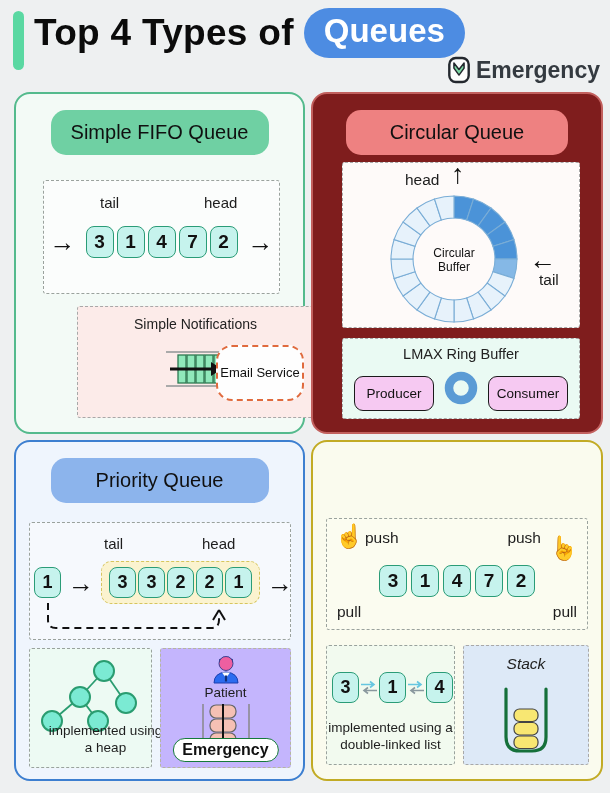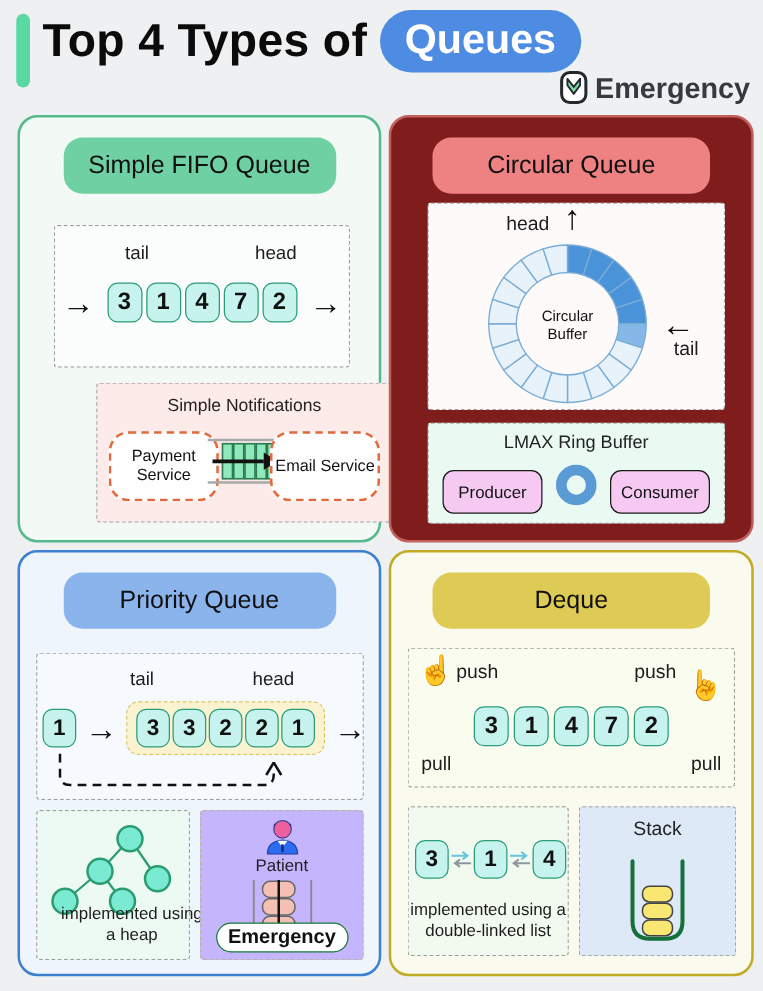--- a/index.html
+++ b/index.html
@@ -84,21 +84,20 @@
         <span class="qb">1</span>
         <span class="qb">4</span>
         <span class="qb">7</span>
         <span class="qb">2</span>
         <span class="arrow">→</span>
       </div>
     </div>
 
     <div class="dash" style="left:27px;top:212px;width:235px;height:110px;background:#fcebe9;border-color:#a8a8a8;margin-left:34px;">
       <div class="boxtitle" style="top:9px;">Simple Notifications</div>
-      <div class="svc" style="left:9px;top:38px;">Payment Service</div>
       <span class="abs" style="left:88px;top:40px;">
         <svg width="58" height="44" viewBox="0 0 58 44">
           <line x1="0" y1="5" x2="58" y2="5" stroke="#aaa" stroke-width="2"></line>
           <line x1="0" y1="39" x2="58" y2="39" stroke="#aaa" stroke-width="2"></line>
           <g fill="#90e9bb" stroke="#2d7a52" stroke-width="1.3">
             <rect x="12" y="8" width="8" height="28"></rect>
               <rect x="21" y="8" width="8" height="28"></rect>
             <rect x="30" y="8" width="8" height="28"></rect>
               <rect x="39" y="8" width="8" height="28"></rect>
             <rect x="48" y="8" width="8" height="28"></rect>
@@ -223,21 +222,20 @@
           </g>
           <line x1="23" y1="0" x2="23" y2="44" stroke="#111" stroke-width="2"></line>
           <path d="M9,44 L23,55 L37,44" fill="none" stroke="#d93050" stroke-width="3.5"></path>
         </svg>
       </span>
       <div class="emergency">Emergency</div>
     </div>
   </div>
 
   <div class="panel p4">
-    <div class="pill">Deque</div>
 
     <div class="dash" style="left:13px;top:76px;width:260px;height:110px;background:#fbfcf0;">
       <span class="hand" style="left:8px;top:6px;">☝</span>
       <span class="push-pull" style="left:38px;top:10px;">push</span>
       <span class="push-pull" style="right:46px;top:10px;">push</span>
       <span class="hand flip" style="right:8px;top:18px;">☝</span>
       <div class="qrow center-row" style="top:46px;gap:4px;">
         <span class="qb">3</span>
         <span class="qb">1</span>
         <span class="qb">4</span>
@@ -262,21 +260,21 @@
           <svg width="16" height="15" viewBox="0 0 16 15">
             <path d="M0,4.5 H12 M9,1.5 L13,4.5 L9,7.5" fill="none" stroke="#66c6e0" stroke-width="1.6"></path>
             <path d="M16,10.5 H4 M7,7.5 L3,10.5 L7,13.5" fill="none" stroke="#8a989e" stroke-width="1.6"></path>
           </svg>
         </span>
         <span class="qb sm">4</span>
       </div>
       <div class="cap" style="bottom:10px;">implemented using a double-linked list</div>
     </div>
 
-    <div class="dash" style="left:150px;top:203px;width:124px;height:118px;background:#dde9f7;border-color:#a8a8a8;">
+    <div class="dash" style="left:150px;top:203px;width:124px;height:118px;background:#dde9f7;border-color:#a8a8a8;font-style:italic;">
       <div class="boxtitle" style="top:9px;font-size:15.5px;">Stack</div>
       <span class="abs" style="left:50%;bottom:5px;transform:translateX(-50%);">
         <svg width="58" height="72" viewBox="0 0 58 72">
           <path d="M9,2 V50 Q9,64 23,64 H35 Q49,64 49,50 V2" fill="none" stroke="#15703a" stroke-width="3.2" stroke-linecap="round"></path>
           <g fill="#f8e772" stroke="#444" stroke-width="1.2">
             <rect x="17" y="22" width="24" height="12.5" rx="5.5"></rect>
             <rect x="17" y="35.5" width="24" height="12.5" rx="5.5"></rect>
             <rect x="17" y="49" width="24" height="12.5" rx="5.5"></rect>
           </g>
         </svg>

